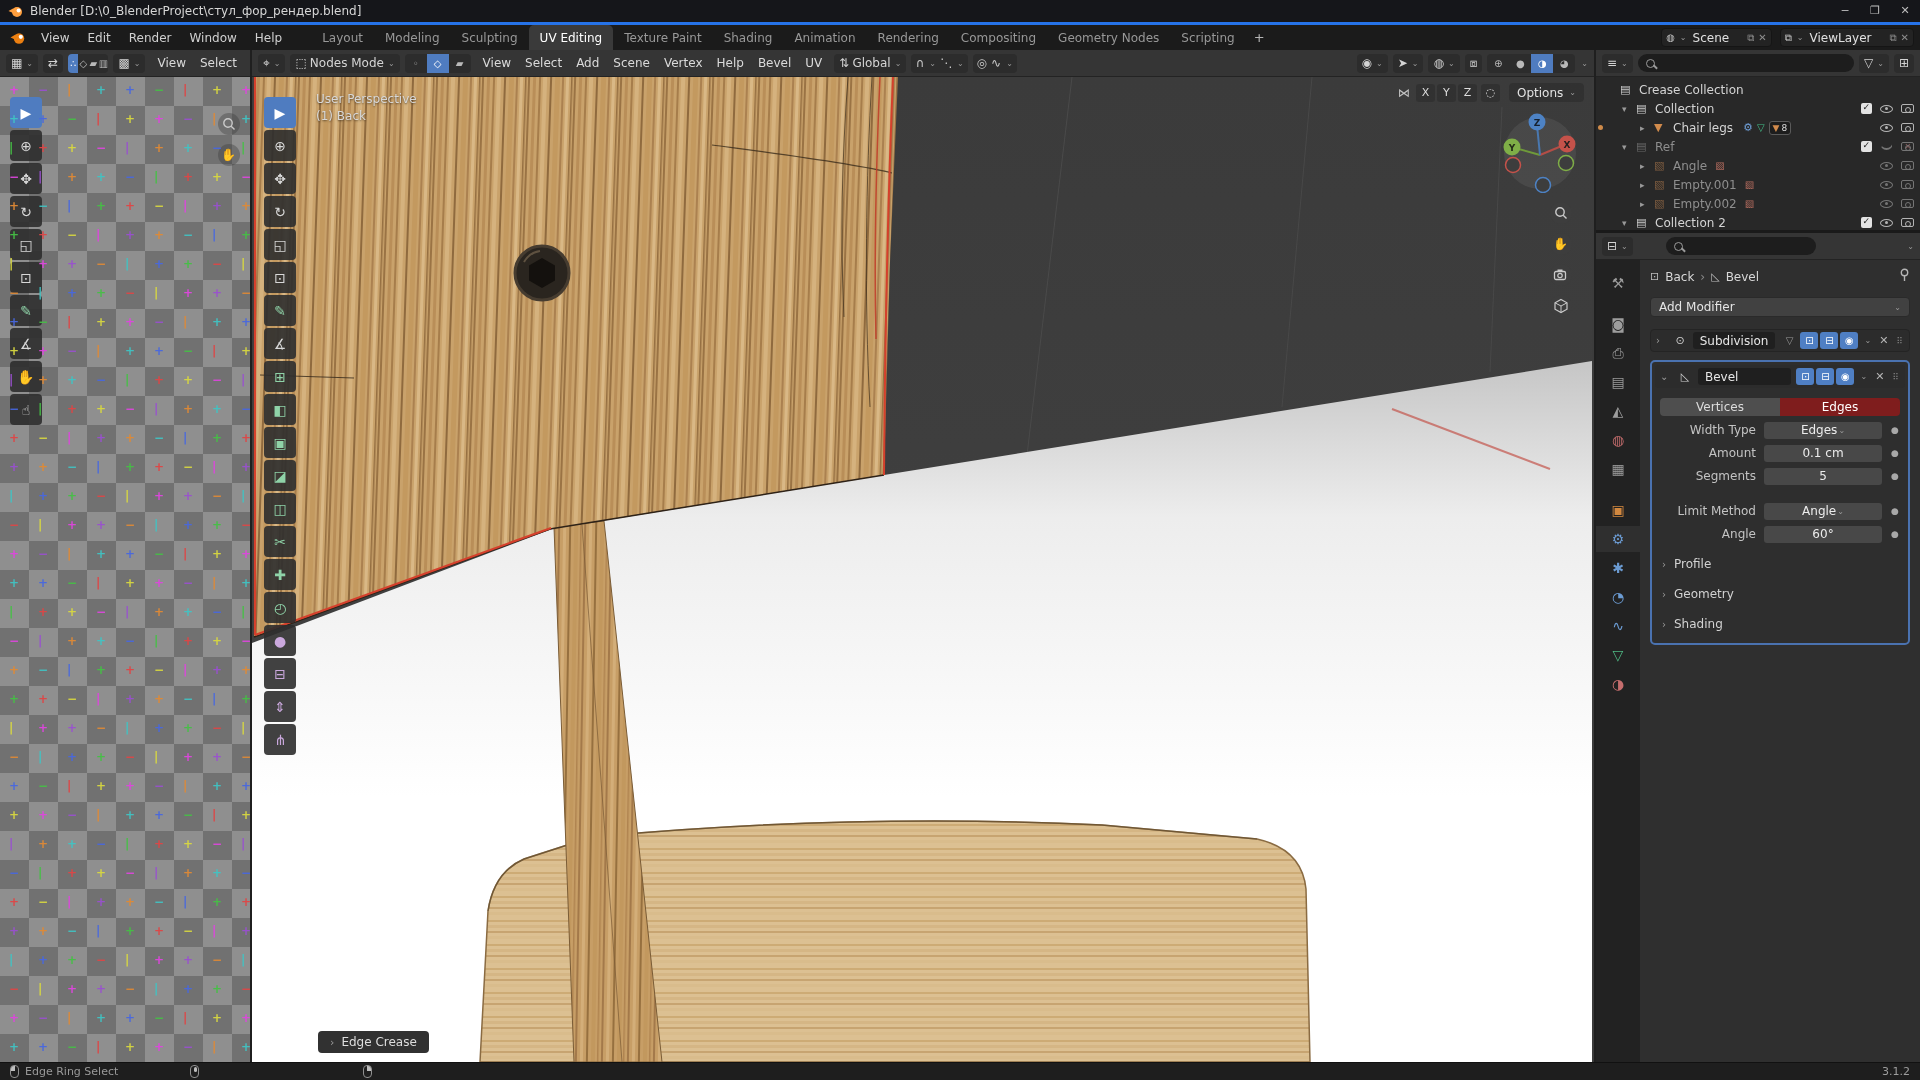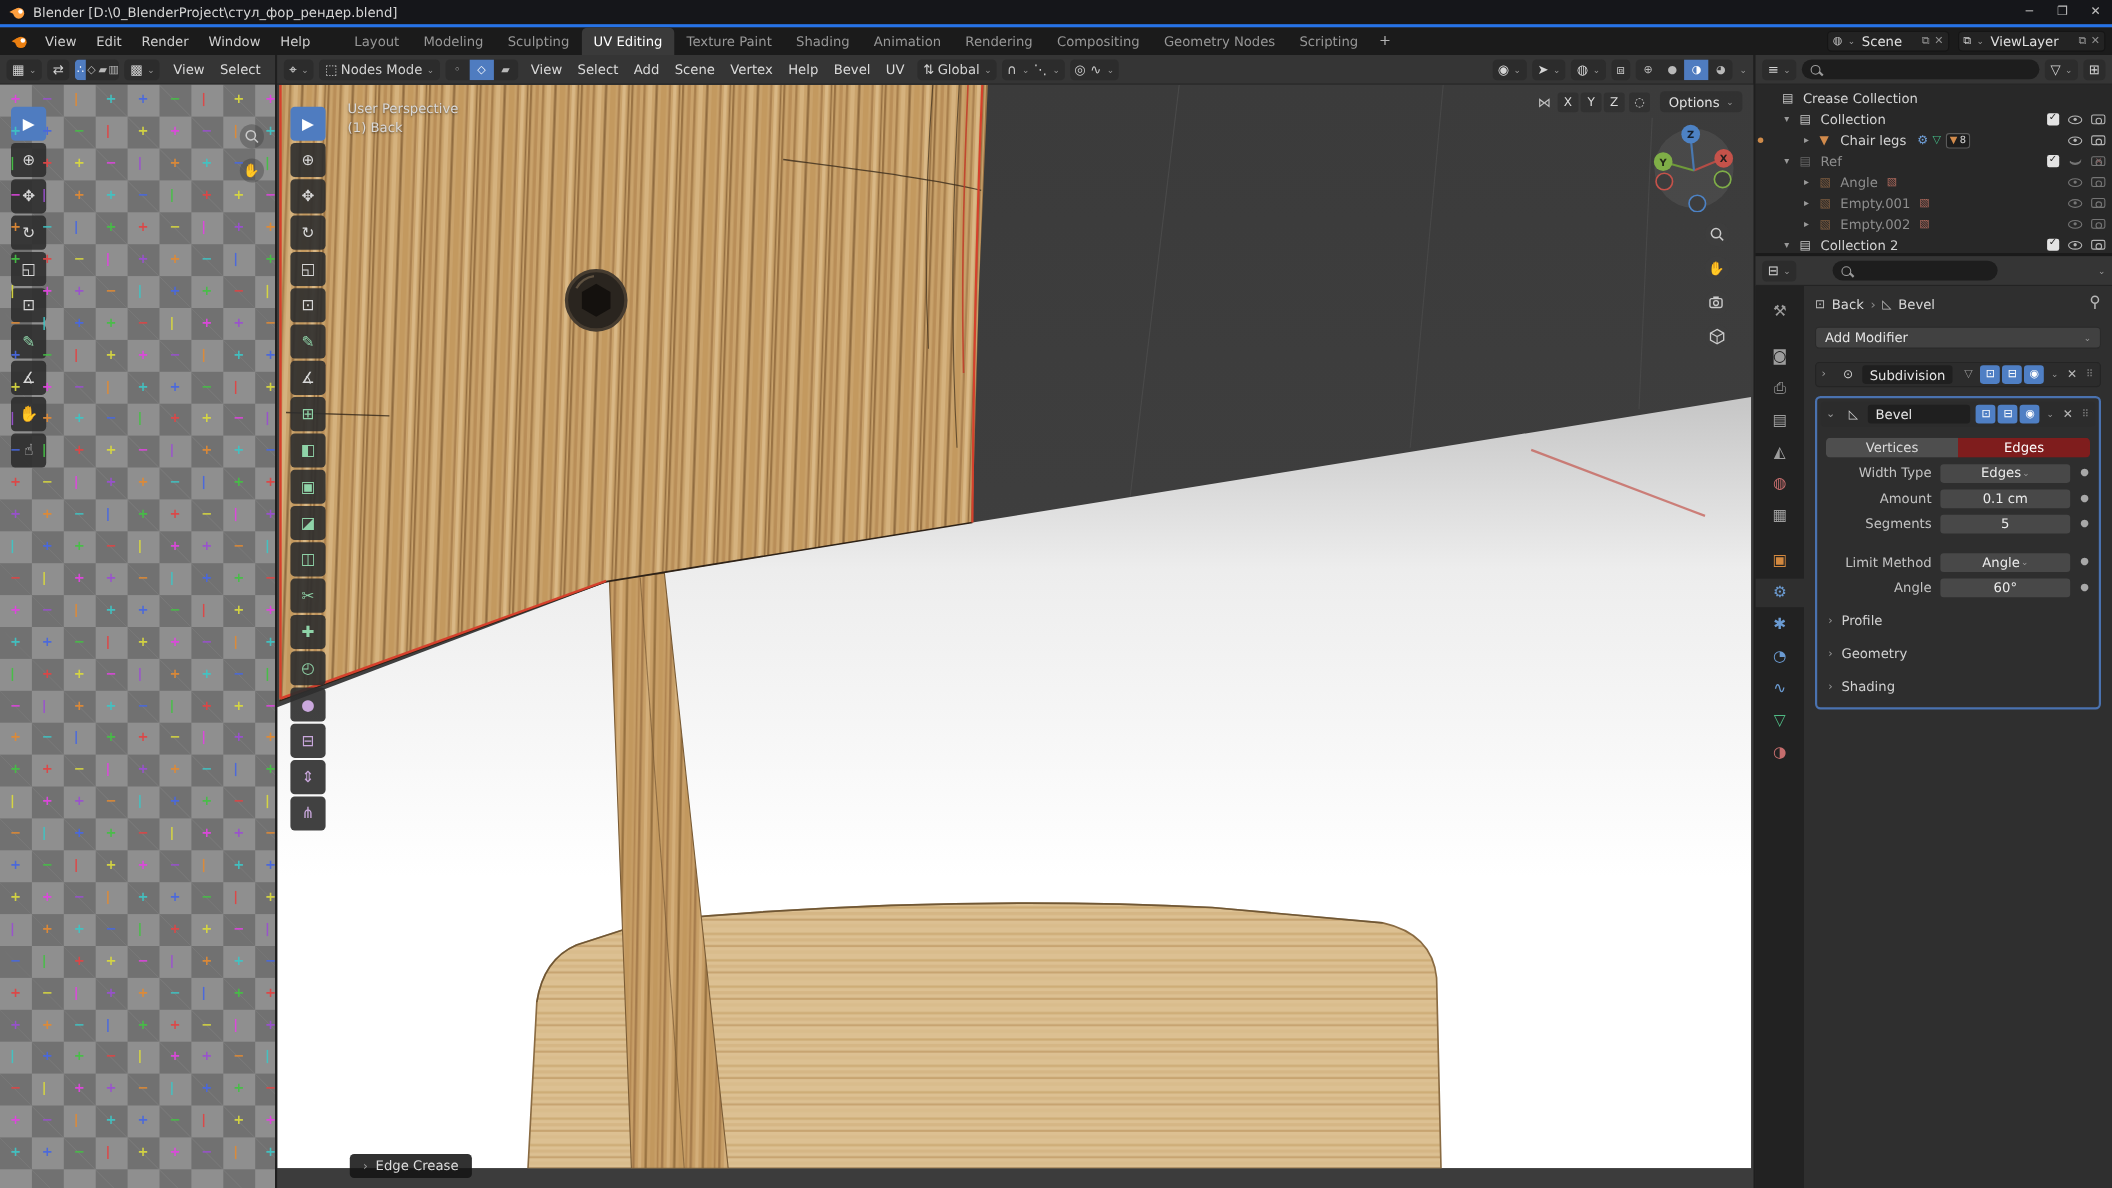--- a/index.html
+++ b/index.html
@@ -1131,13 +1131,30 @@
                   </div>
               </div>
             </div>
 
           </div>
         </div>
       </div>
     </div>
   </div>
 
+  <div class="statusbar">
+    <div style="display:flex;align-items:center;">
+      <span class="hint">
+          <span class="mouse lmb"></span>
+          <span>Edge Ring Select</span>
+        </span>
+        <span class="hint m1">
+          <span class="mouse mmb"></span>
+          <span></span>
+        </span>
+        <span class="hint m2">
+          <span class="mouse rmb"></span>
+          <span></span>
+        </span>
+    </div>
+    <span class="sbver">3.1.2</span>
+  </div>
 </div>
 
 </body></html>

